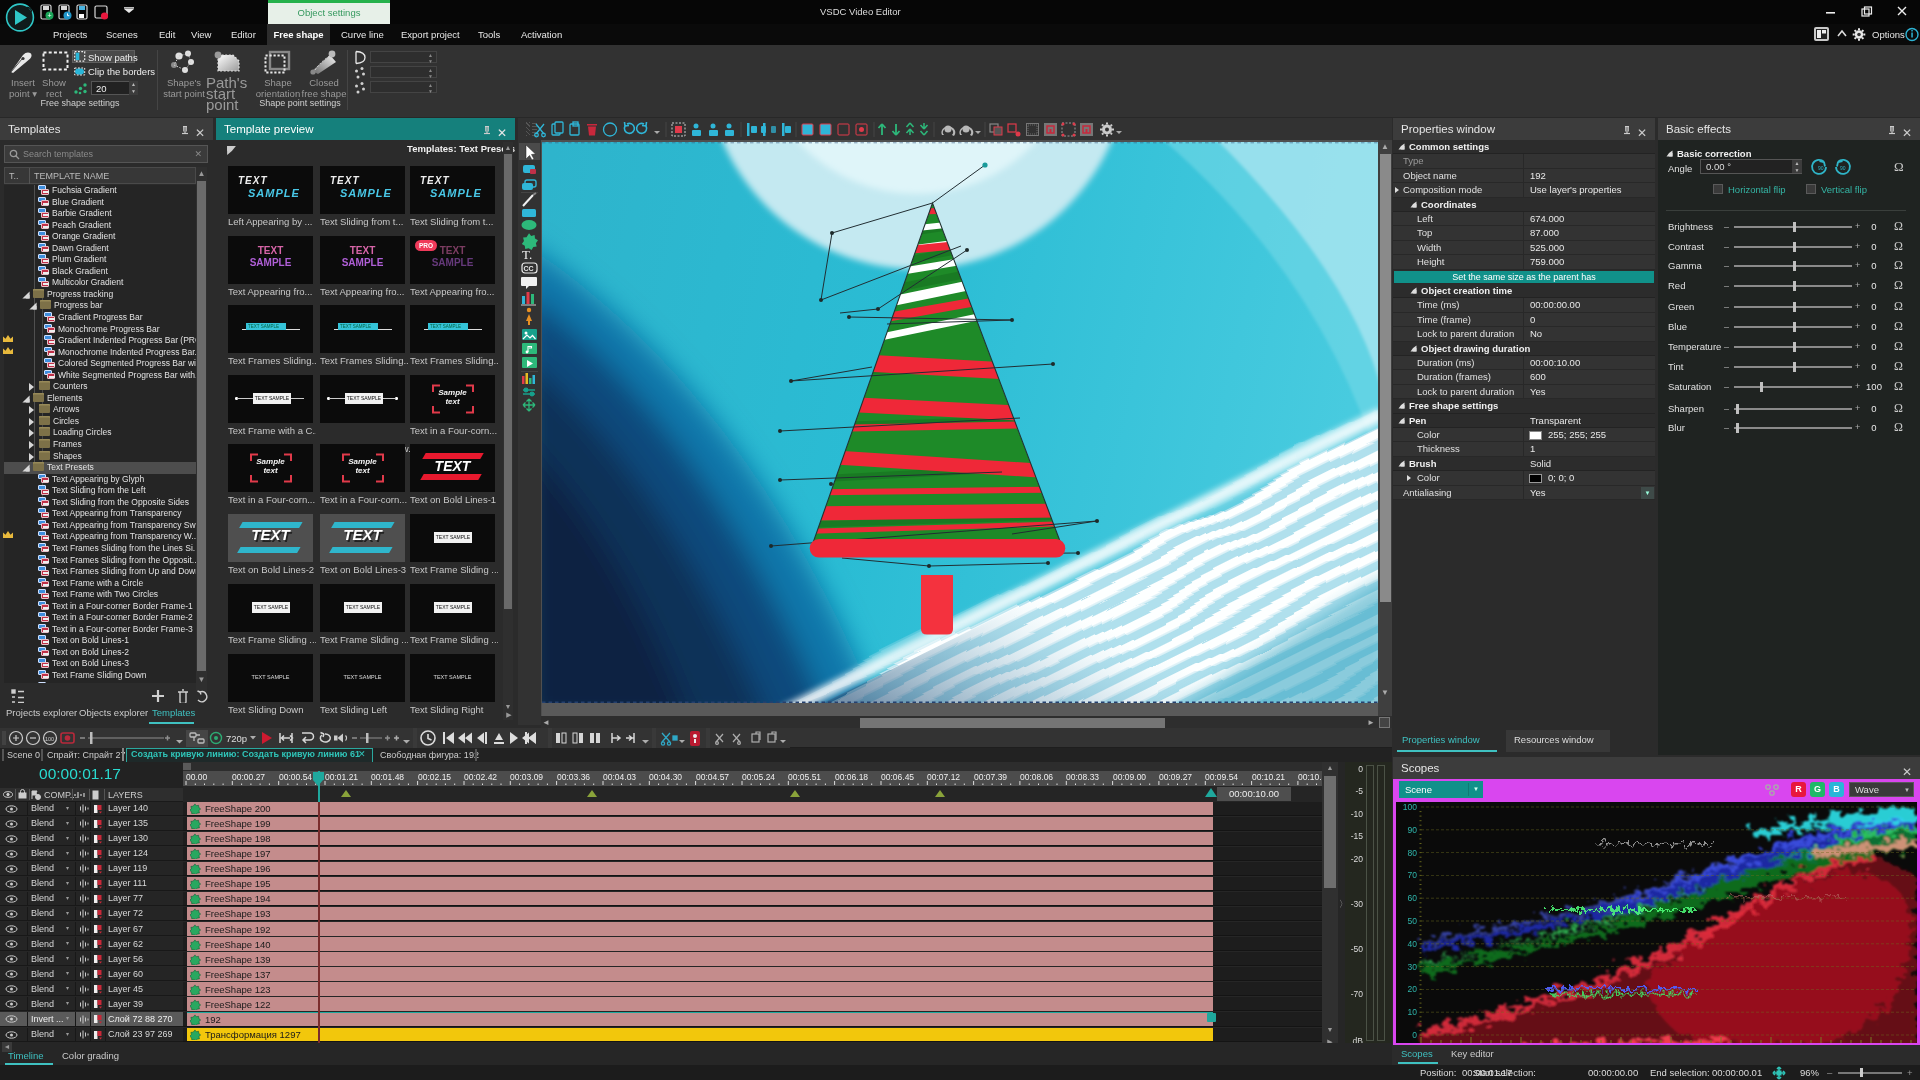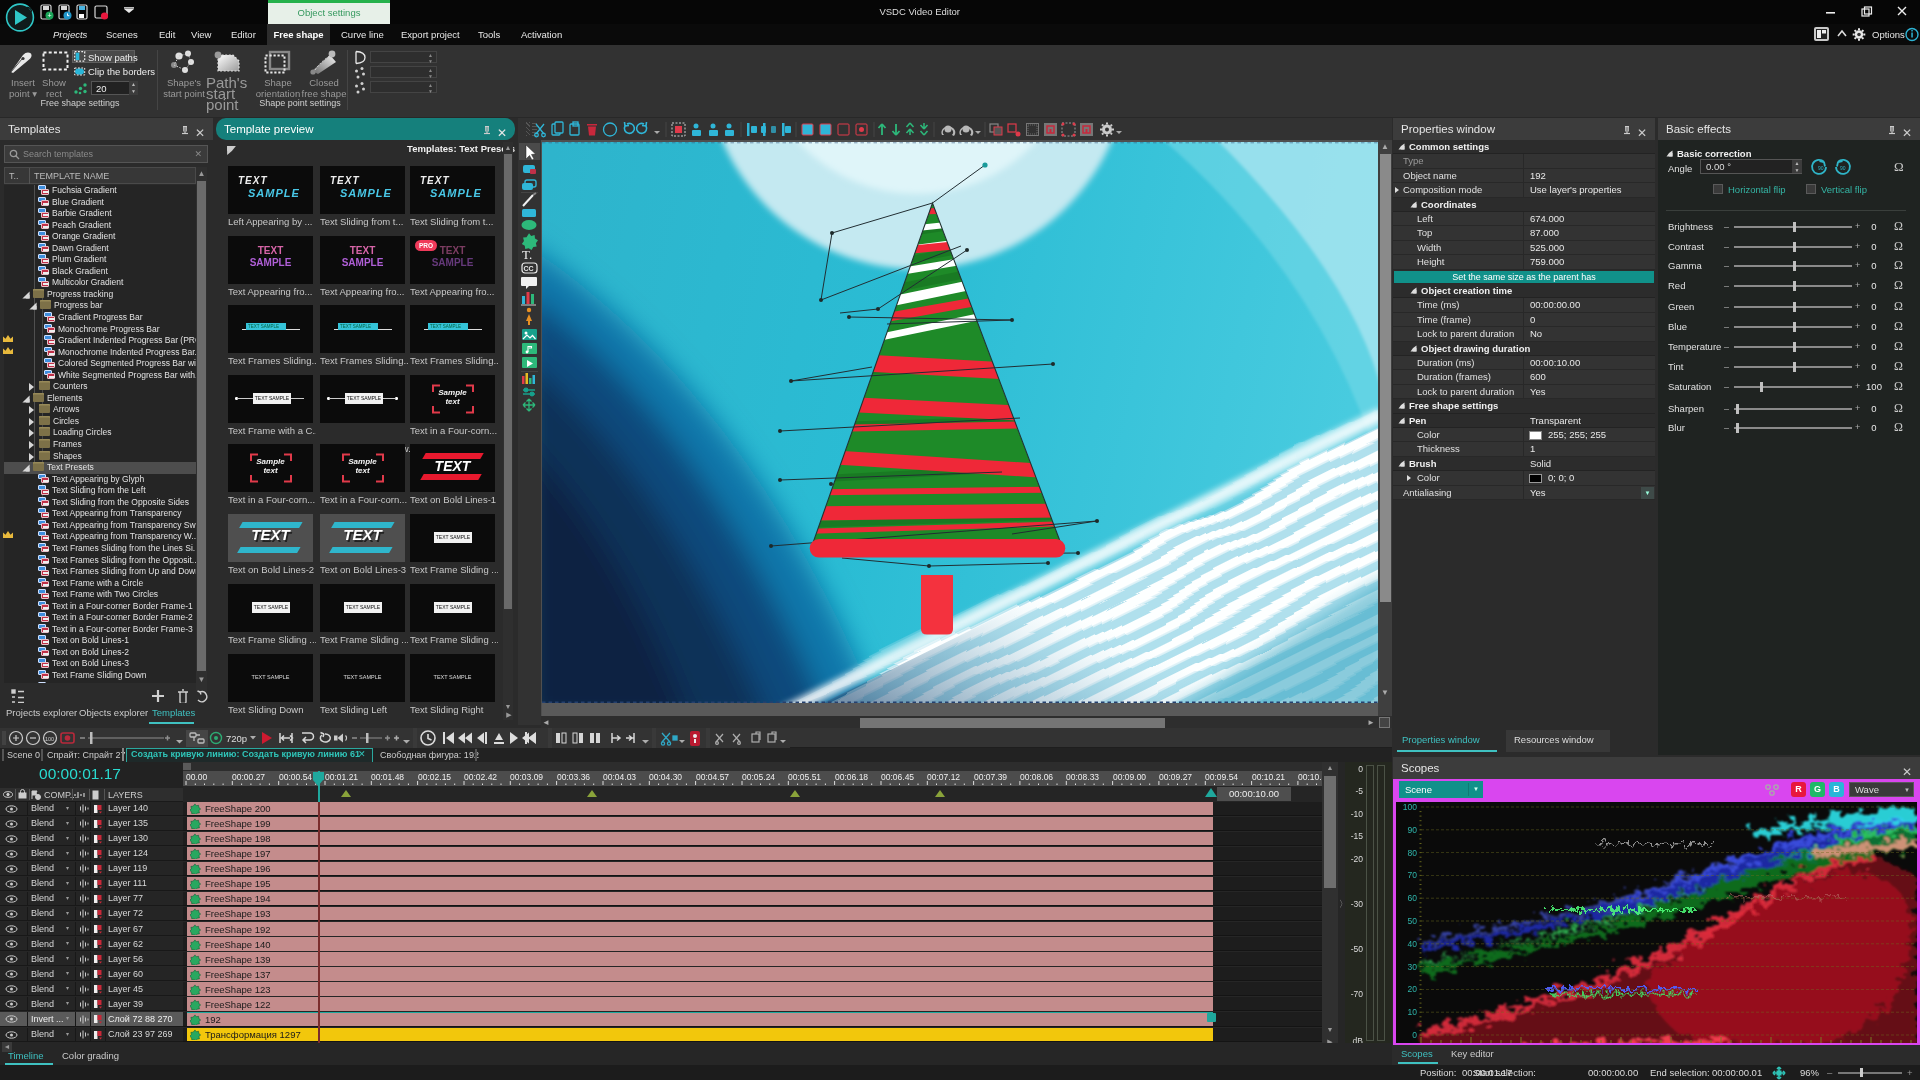--- a/index.html
+++ b/index.html
@@ -7,21 +7,21 @@
   font-family:"Liberation Sans", sans-serif; }
 .abs { position:absolute; }
 #root { position:absolute; top:0; left:0; width:1920px; height:1080px; }
 
 
 #titlebar { left:0; top:0; width:1920px; height:24px; background:#060606; }
 #menubar { left:0; top:24px; width:1920px; height:21px; background:#0a0a0a; }
 .menuitem { position:absolute; top:24px; height:21px; line-height:21px; color:#e8e8e8; font-size:9.5px; }
 #objtab { position:absolute; left:268px; top:0; width:122px; height:24px; background:#e7f0e8; border-top:3px solid #25b14b; color:#35995e; font-size:9.5px; text-align:center; line-height:20px; }
 #freeshape-tab { position:absolute; left:267px; top:24px; width:63px; height:21px; background:#2d2d2d; color:#fff; font-size:9.5px; font-weight:bold; text-align:center; line-height:21px; }
-#apptitle { position:absolute; left:820px; width:140px; top:0; height:24px; text-align:right; color:#ddd; font-size:9.5px; line-height:24px; }
+#apptitle { position:absolute; left:820px; width:140px; top:0; height:24px; text-align:left; color:#ddd; font-size:9.5px; line-height:24px; }
 
 
 #ribbon { left:0; top:45px; width:1920px; height:73px; background:#323232; border-bottom:1px solid #282828; }
 
 
 .panel { position:absolute; background:#2b2b2b; }
 .phead { position:absolute; left:0; top:0; right:0; height:22px; background:#3c3c3c; color:#e5e5e5; font-size:11.5px; line-height:22px; padding-left:8px; }
 .phead .pin { position:absolute; right:24px; top:4px; color:#ccc; font-size:11px; }
 .phead .closex { position:absolute; right:8px; top:4px; color:#ccc; font-size:12px; }
 
@@ -136,21 +136,21 @@
         </g>
       </g>
     <circle cx="46" cy="8.5" r="1.8" fill="#323232"></circle>
     <circle cx="99" cy="8.5" r="6" fill="none" stroke="#2eb3d4" stroke-width="1.4"></circle>
     <rect x="98.3" y="6.5" width="1.5" height="5" fill="#2eb3d4"></rect>
       <rect x="98.3" y="4" width="1.5" height="1.5" fill="#2eb3d4"></rect>
   </svg>
   <div class="abs" style="left:1872px;top:26px;width:40px;height:17px;color:#e5e5e5;font-size:9.5px;line-height:17px;">Options</div>
 
   <div id="freeshape-tab">Free shape</div>
-  <div class="menuitem" style="left:53px;font-style:italic;">Projects</div>
+  <div class="menuitem" style="left:53px;">Projects</div>
   <div class="menuitem" style="left:106px;">Scenes</div>
   <div class="menuitem" style="left:159px;">Edit</div>
   <div class="menuitem" style="left:191px;">View</div>
   <div class="menuitem" style="left:231px;">Editor</div>
   <div class="menuitem" style="left:341px;">Curve line</div>
   <div class="menuitem" style="left:401px;">Export project</div>
   <div class="menuitem" style="left:478px;">Tools</div>
   <div class="menuitem" style="left:521px;">Activation</div>
   <div class="abs" id="ribbon">
 
@@ -347,21 +347,21 @@
       </svg>
     </div>
     <div id="tpl-tabs">
       <span style="position:absolute;left:6px;top:4px;">Projects explorer</span>
       <span style="position:absolute;left:79px;top:4px;">Objects explorer</span>
       <span style="position:absolute;left:152px;top:4px;color:#3fc1c1;">Templates</span>
       <div style="position:absolute;left:149px;top:19px;width:45px;height:2px;background:#3fc1c1;"></div>
     </div>
   </div>
   <div class="panel" id="tpreview">
-<div class="phead" style="background:#15807c;color:#fff;border-radius:10px;">Template preview<span class="pin"><svg width="8" height="11" viewBox="0 0 8 11">
+<div class="phead" style="background:#15807c;color:#fff;">Template preview<span class="pin"><svg width="8" height="11" viewBox="0 0 8 11">
             <g stroke="#ccc" stroke-width="1.2" fill="none">
               <path d="M4 0.5 v7"></path>
               <path d="M1 7.5 h6"></path>
               <path d="M2 0.5 h4"></path>
               <path d="M2.5 0.5 v5 M5.5 0.5 v5" stroke-width="0.8"></path>
             </g>
           </svg></span><span class="closex" style="color:#e8e8e8;">✕</span></div>
 <div style="position:absolute;left:10px;top:27px;width:0;height:0;border:5px solid transparent;border-top:6px solid #ccc;border-left:6px solid #ccc;transform:scale(.8);"></div>
 <div style="position:absolute;left:0;top:25px;width:299px;text-align:right;color:#f0f0f0;font-size:9.5px;font-weight:bold;">Templates: Text Presets</div>
 <div class="thumb" style="left:12px;top:48px;">

